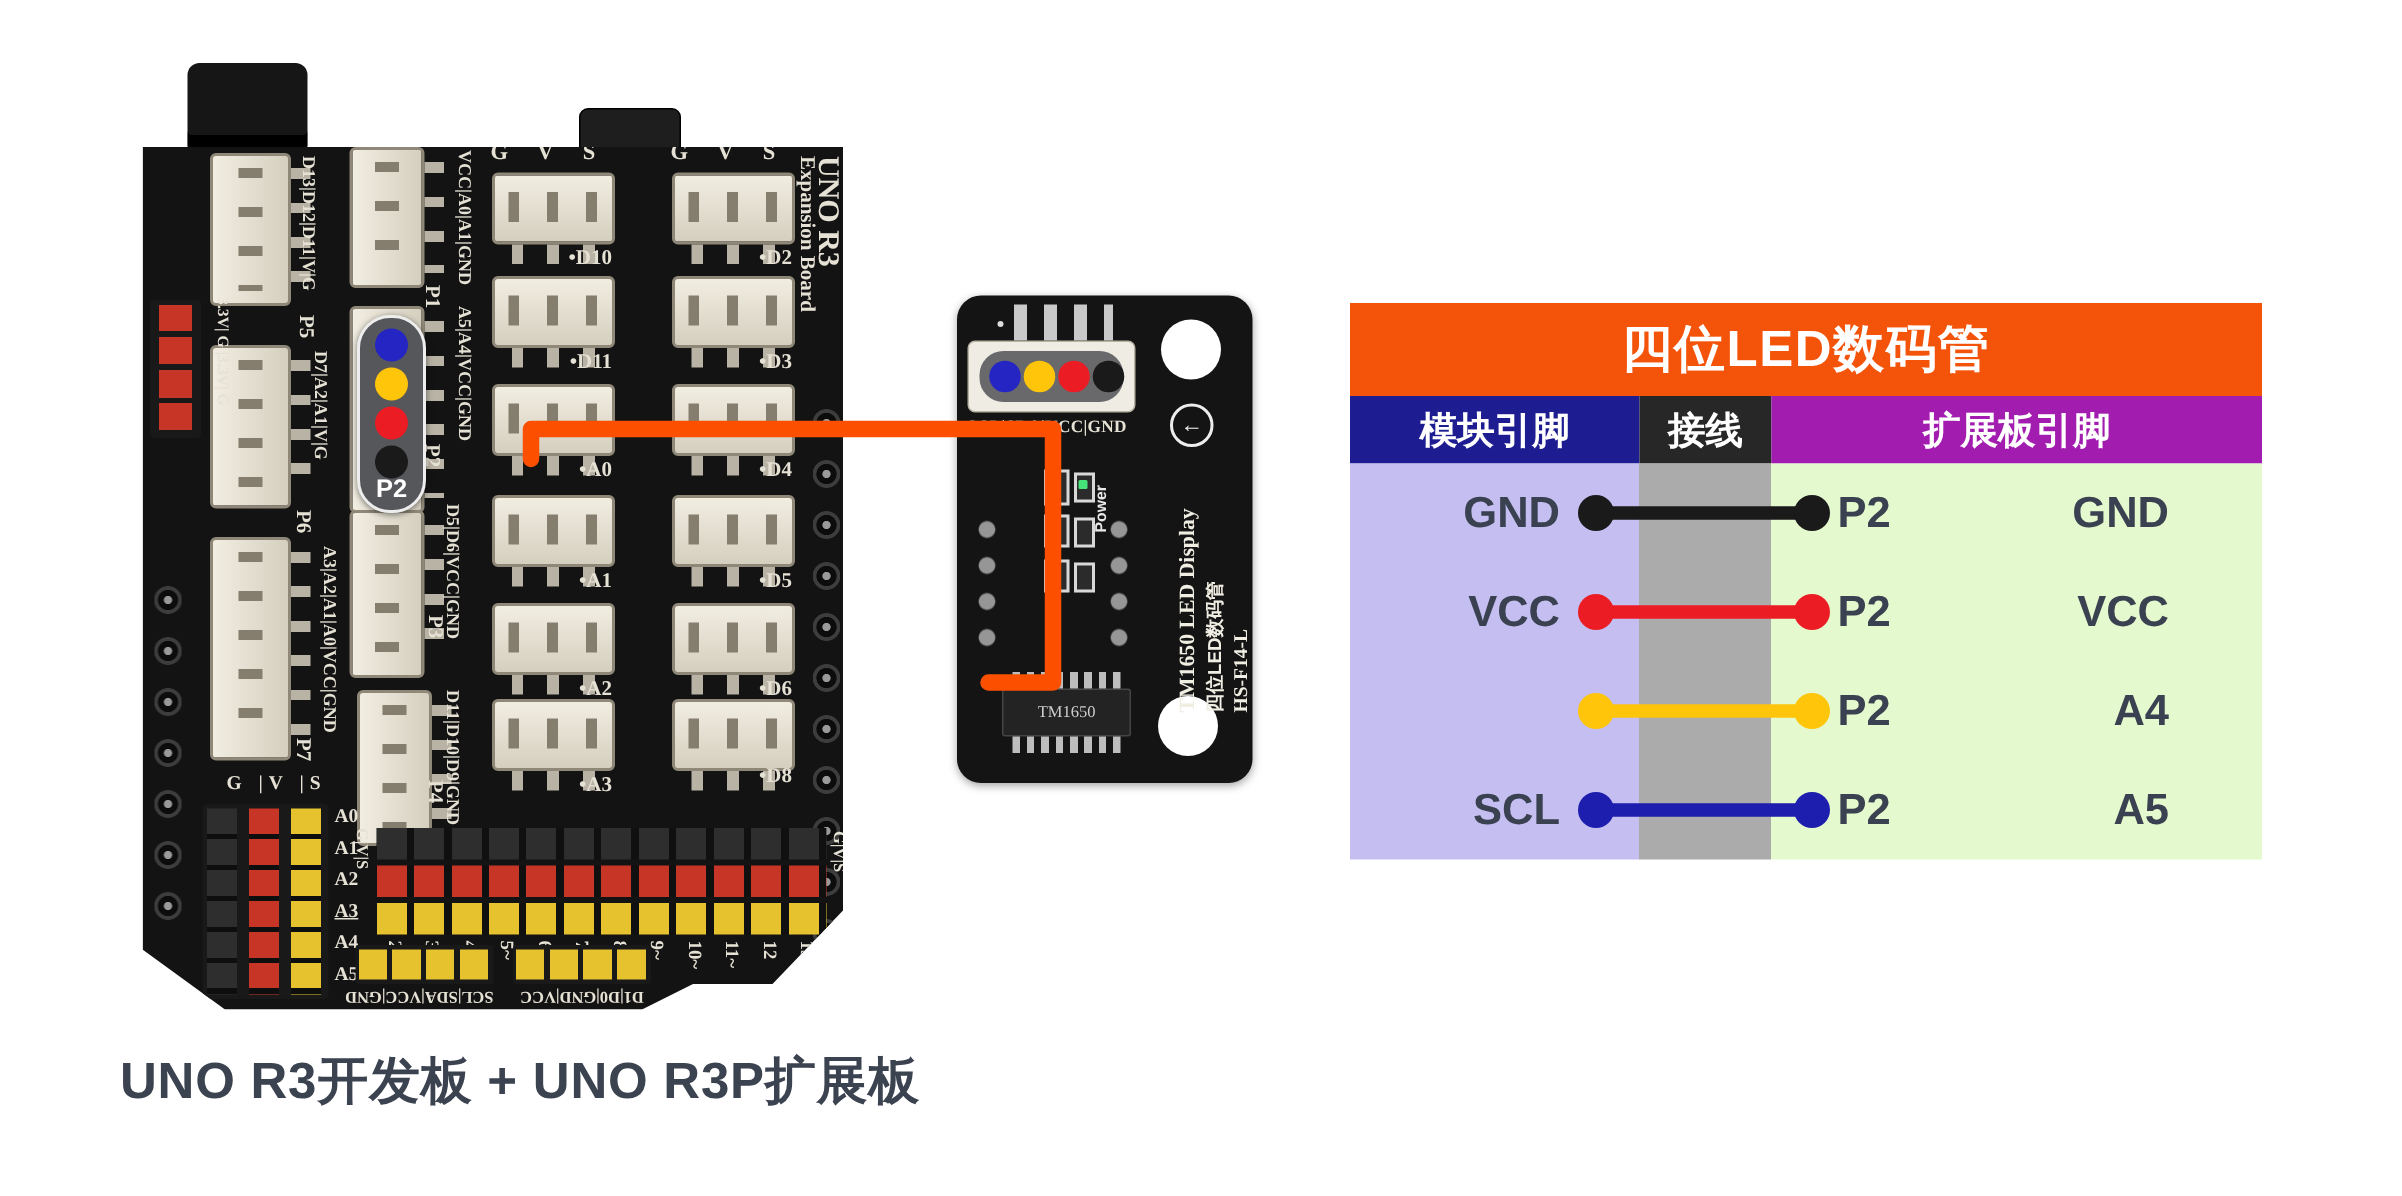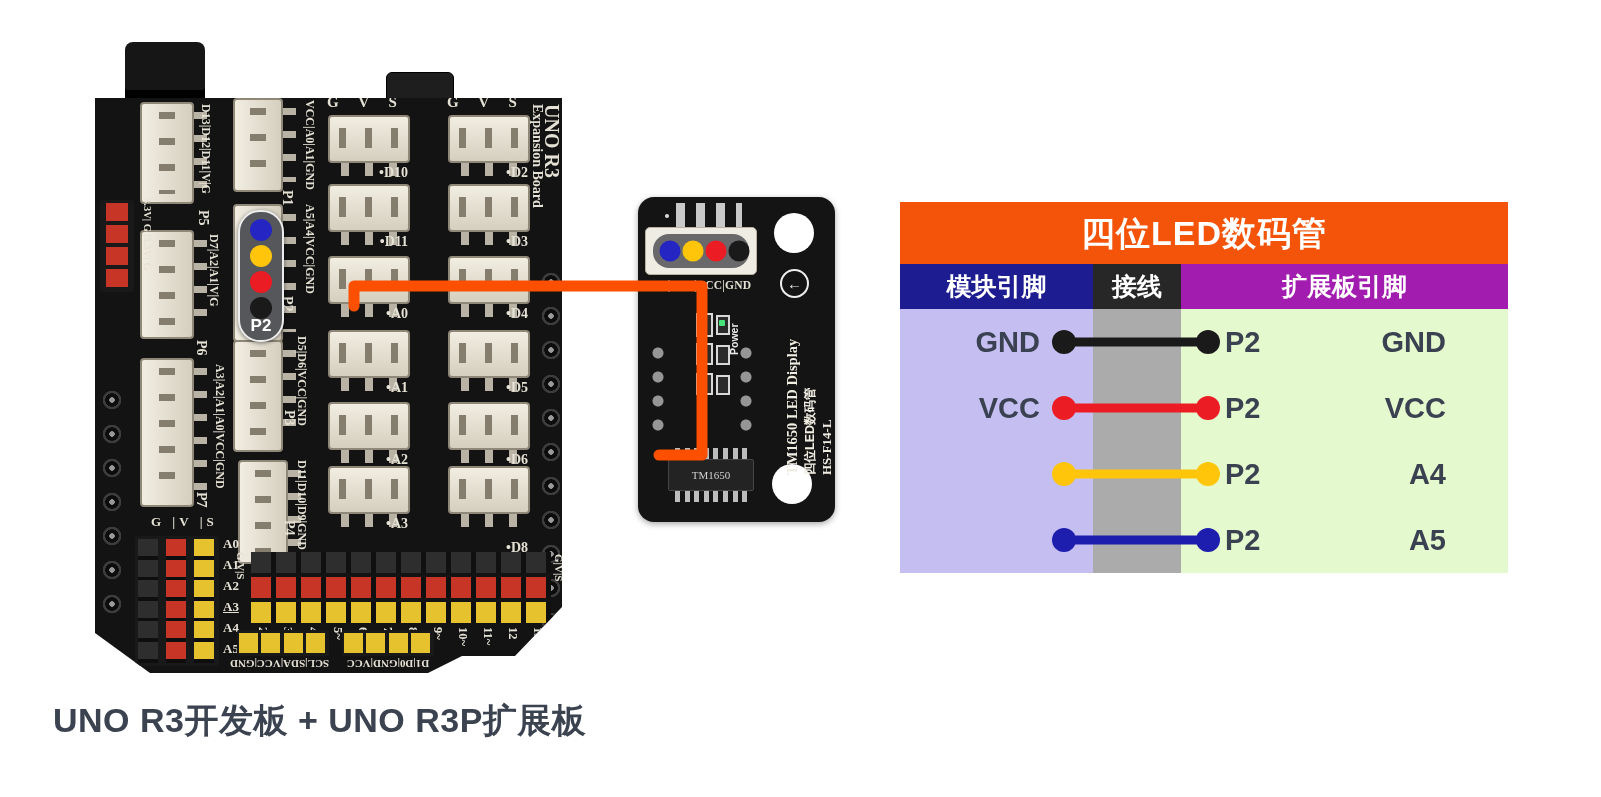--- a/index.html
+++ b/index.html
@@ -82,21 +82,21 @@
   .th-module{width:193px;background:#1d1d91;}
   .th-wire{width:88px;background:#272727;}
   .th-board{width:327px;background:#a21caf;}
   .t-body{position:relative;height:264px;background:linear-gradient(90deg,#c4bef1 0 193px,#ababab 193px 281px,#e4f9cd 281px 100%);}
   .t-row{position:relative;height:66px;}
   .t-row .lpin{position:absolute;left:0;top:0;width:140px;height:66px;line-height:66px;text-align:right;font-size:29px;font-weight:bold;color:#3a4150;}
   .t-row svg{position:absolute;left:150px;top:16px;}
   .t-row .port{position:absolute;left:325px;top:0;height:66px;line-height:66px;font-size:29px;font-weight:bold;color:#3a4150;}
   .t-row .rpin{position:absolute;right:62px;top:0;height:66px;line-height:66px;font-size:29px;font-weight:bold;color:#3a4150;}
 
-  .caption{position:absolute;left:53px;top:698px;font-size:34px;font-weight:bold;color:#3c4350;letter-spacing:.5px;}
+  .caption{position:absolute;left:80px;top:698px;font-size:34px;font-weight:bold;color:#3c4350;letter-spacing:.5px;}
 </style>
 </head>
 <body>
 
 <div class="canvas">
 
   <div class="board">
     <div class="jack"></div>
     <div class="usb"></div>
     <div class="pcb">
@@ -156,21 +156,21 @@
       <div class="jst-label silk abs" style="left:353px;top:290px;">•D5</div>
 
       <div class="jst" style="left:233px;top:312px;"></div>
       <div class="jst-label silk abs" style="left:233px;top:362px;">•A2</div>
       <div class="jst" style="left:353px;top:312px;"></div>
       <div class="jst-label silk abs" style="left:353px;top:362px;">•D6</div>
 
       <div class="jst" style="left:233px;top:376px;"></div>
       <div class="jst-label silk abs" style="left:233px;top:426px;">•A3</div>
       <div class="jst" style="left:353px;top:376px;"></div>
-      <div class="jst-label silk abs" style="left:353px;top:450px;">•D8</div>
+      <div class="jst-label silk abs" style="left:353px;top:420px;">•D8</div>
 
       <div class="redhead"></div>
       <div class="r90 silk" style="left:58px;top:108px;font-size:10.5px;">3.3V| G |3.3V| G</div>
 
       <div class="holecol" style="left:8px;top:298px;height:240px;"></div>
       <div class="holecol" style="left:447px;top:180px;height:380px;"></div>
 
       <div class="abs silk" style="left:56px;top:424px;font-size:13px;letter-spacing:4px;">G |V |S</div>
       <div class="ablock">
         <div class="pincol pc-g"></div>
@@ -295,20 +295,21 @@
         <svg width="172" height="34">
           <line x1="14" y1="17" x2="158" y2="17" stroke-width="9" stroke="#ffc50a"></line>
           <circle cx="14" cy="17" r="12" fill="#ffc50a"></circle>
           <circle cx="158" cy="17" r="12" fill="#ffc50a"></circle>
         </svg>
         <div class="port">P2</div>
         <div class="rpin">A4</div>
       </div>
 
       <div class="t-row">
+        <div class="lpin">SCL</div>
         <svg width="172" height="34">
           <line x1="14" y1="17" x2="158" y2="17" stroke-width="9" stroke="#1d1dae"></line>
           <circle cx="14" cy="17" r="12" fill="#1d1dae"></circle>
           <circle cx="158" cy="17" r="12" fill="#1d1dae"></circle>
         </svg>
         <div class="port">P2</div>
         <div class="rpin">A5</div>
       </div>
 
     </div>

